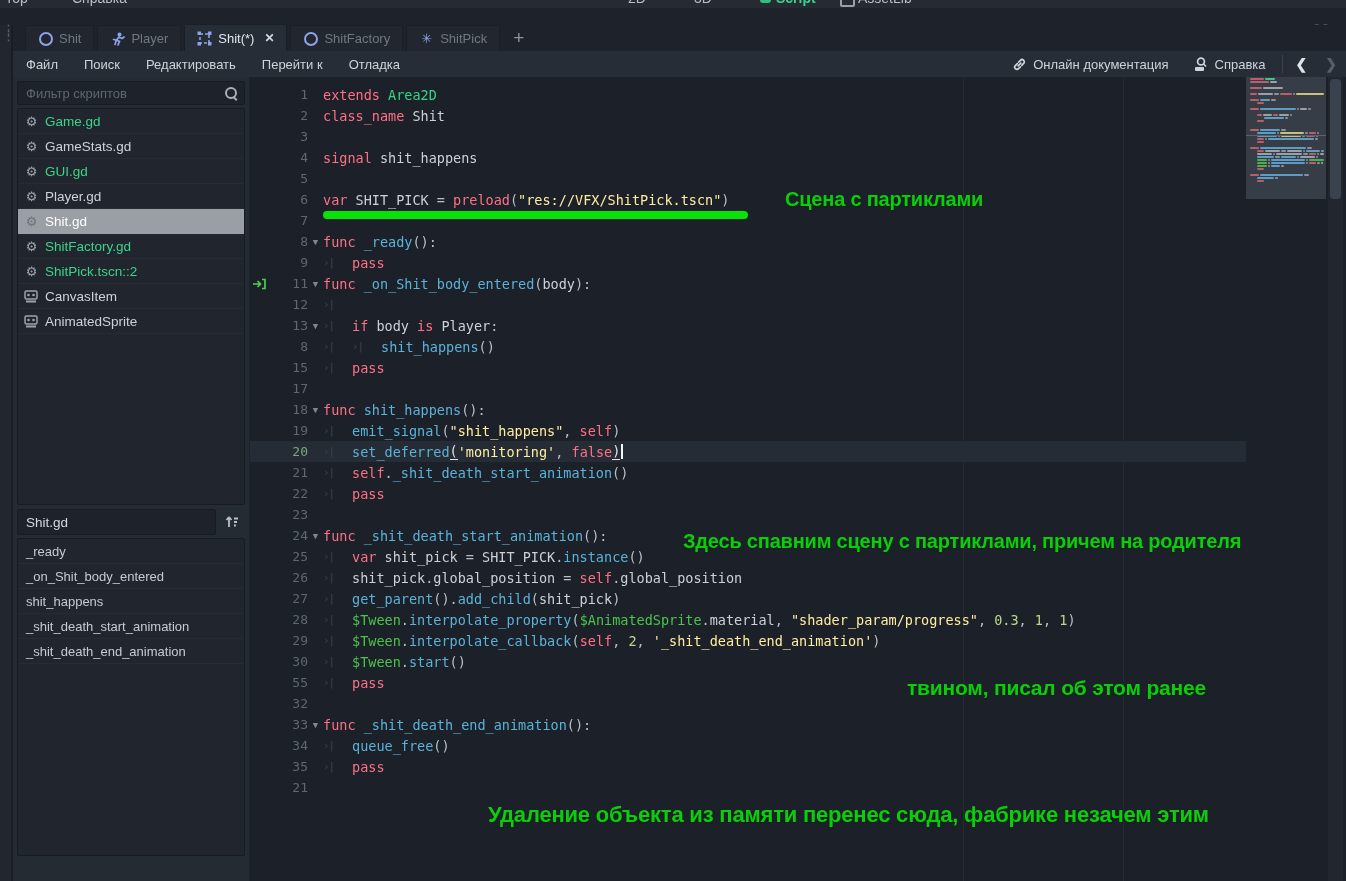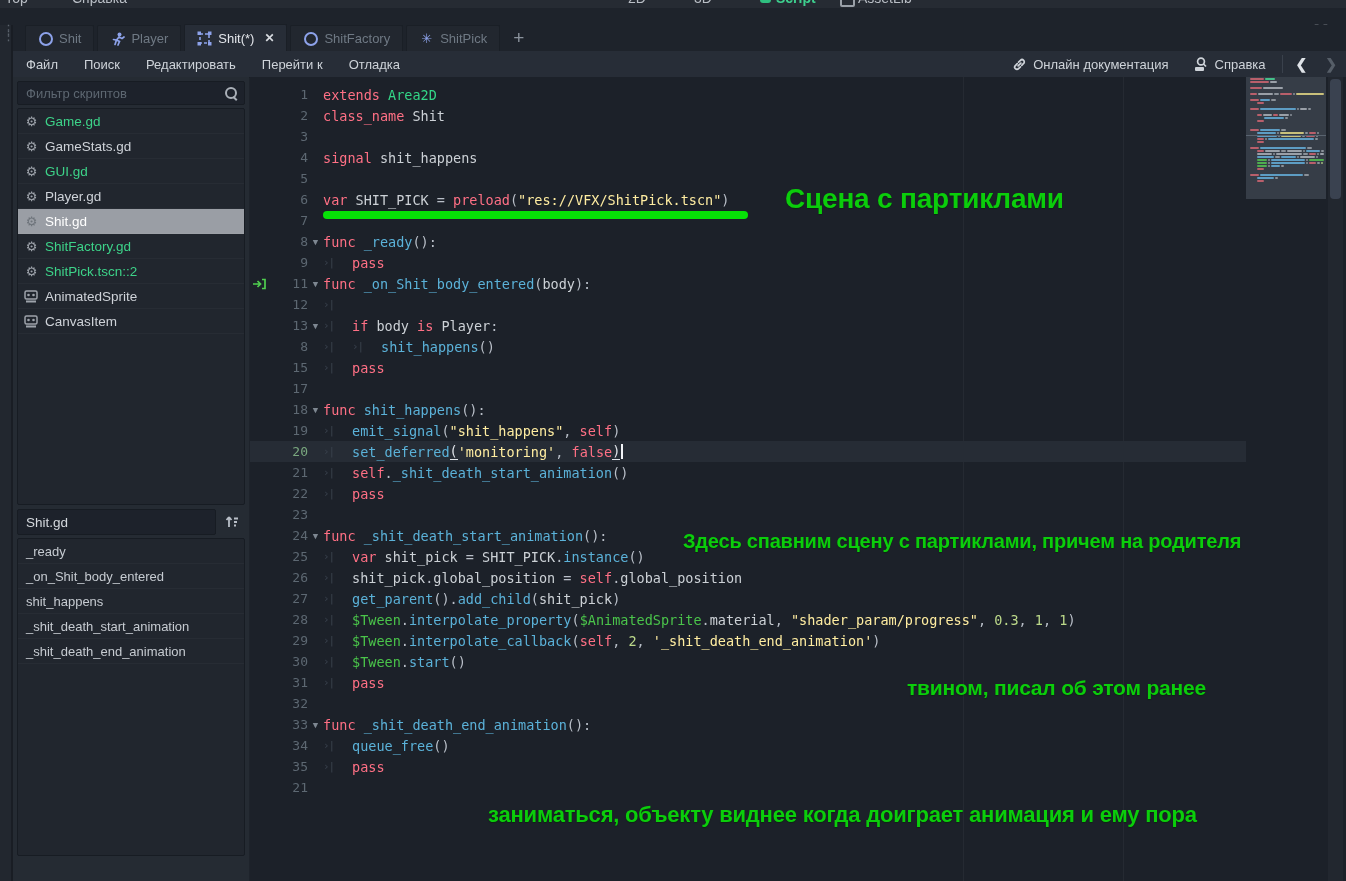--- a/index.html
+++ b/index.html
@@ -244,32 +244,32 @@
         </div>
         <div class="lrow">
           <span class="ticon gear" style="width: 15px;">
             <svg width="14" height="13" viewBox="0 0 14 13">
               <rect x="1" y="1" width="12" height="8" rx="1.5" fill="none" stroke="#9ea3ab" stroke-width="1.5"></rect>
               <circle cx="4.5" cy="5" r="1.3" fill="#9ea3ab"></circle>
               <circle cx="9.5" cy="5" r="1.3" fill="#9ea3ab"></circle>
               <rect x="2" y="10.5" width="10" height="2" fill="#9ea3ab"></rect>
             </svg>
           </span>
-          <span>AnimatedSprite</span>
+          <span>CanvasItem</span>
         </div>
         <div class="lrow">
           <span class="ticon gear" style="width: 15px;">
             <svg width="14" height="13" viewBox="0 0 14 13">
               <rect x="1" y="1" width="12" height="8" rx="1.5" fill="none" stroke="#9ea3ab" stroke-width="1.5"></rect>
               <circle cx="4.5" cy="5" r="1.3" fill="#9ea3ab"></circle>
               <circle cx="9.5" cy="5" r="1.3" fill="#9ea3ab"></circle>
               <rect x="2" y="10.5" width="10" height="2" fill="#9ea3ab"></rect>
             </svg>
           </span>
-          <span>CanvasItem</span>
+          <span>AnimatedSprite</span>
         </div>
       </div>
     <div class="curscript">
       <div class="field">Shit.gd</div>
       <div class="sortbtn">
         <svg width="16" height="16" viewBox="0 0 16 16">
           <g stroke="#b9bfc8" stroke-width="1.8" fill="none">
             <path d="M5 13 V3 M5 3 L2.5 6 M5 3 L7.5 6"></path>
             <path d="M10 4.5 h4 M10 8 h3 M10 11.5 h2"></path>
           </g>
@@ -313,21 +313,21 @@
         <div class="line"><span class="g-conn"></span><span class="g-num">21</span><span class="g-fold"></span><span class="code"><span class="tabmark"></span><span class="tok-kw">self</span><span class="tok-p">.</span><span class="tok-fn">_shit_death_start_animation</span><span class="tok-p">()</span></span></div>
         <div class="line"><span class="g-conn"></span><span class="g-num">22</span><span class="g-fold"></span><span class="code"><span class="tabmark"></span><span class="tok-kw">pass</span></span></div>
         <div class="line"><span class="g-conn"></span><span class="g-num">23</span><span class="g-fold"></span><span class="code"></span></div>
         <div class="line"><span class="g-conn"></span><span class="g-num">24</span><span class="g-fold">▼</span><span class="code"><span class="tok-kw">func </span><span class="tok-fn">_shit_death_start_animation</span><span class="tok-p">():</span></span></div>
         <div class="line"><span class="g-conn"></span><span class="g-num">25</span><span class="g-fold"></span><span class="code"><span class="tabmark"></span><span class="tok-kw">var </span><span class="tok-txt">shit_pick</span><span class="tok-p"> = </span><span class="tok-txt">SHIT_PICK</span><span class="tok-p">.</span><span class="tok-fn">instance</span><span class="tok-p">()</span></span></div>
         <div class="line"><span class="g-conn"></span><span class="g-num">26</span><span class="g-fold"></span><span class="code"><span class="tabmark"></span><span class="tok-txt">shit_pick</span><span class="tok-p">.</span><span class="tok-txt">global_position</span><span class="tok-p"> = </span><span class="tok-kw">self</span><span class="tok-p">.</span><span class="tok-txt">global_position</span></span></div>
         <div class="line"><span class="g-conn"></span><span class="g-num">27</span><span class="g-fold"></span><span class="code"><span class="tabmark"></span><span class="tok-fn">get_parent</span><span class="tok-p">().</span><span class="tok-fn">add_child</span><span class="tok-p">(</span><span class="tok-txt">shit_pick</span><span class="tok-p">)</span></span></div>
         <div class="line"><span class="g-conn"></span><span class="g-num">28</span><span class="g-fold"></span><span class="code"><span class="tabmark"></span><span class="tok-node">$Tween</span><span class="tok-p">.</span><span class="tok-fn">interpolate_property</span><span class="tok-p">(</span><span class="tok-node">$AnimatedSprite</span><span class="tok-p">.</span><span class="tok-txt">material</span><span class="tok-p">, </span><span class="tok-str">"shader_param/progress"</span><span class="tok-p">, </span><span class="tok-num">0.3</span><span class="tok-p">, </span><span class="tok-num">1</span><span class="tok-p">, </span><span class="tok-num">1</span><span class="tok-p">)</span></span></div>
         <div class="line"><span class="g-conn"></span><span class="g-num">29</span><span class="g-fold"></span><span class="code"><span class="tabmark"></span><span class="tok-node">$Tween</span><span class="tok-p">.</span><span class="tok-fn">interpolate_callback</span><span class="tok-p">(</span><span class="tok-kw">self</span><span class="tok-p">, </span><span class="tok-num">2</span><span class="tok-p">, </span><span class="tok-str">'_shit_death_end_animation'</span><span class="tok-p">)</span></span></div>
         <div class="line"><span class="g-conn"></span><span class="g-num">30</span><span class="g-fold"></span><span class="code"><span class="tabmark"></span><span class="tok-node">$Tween</span><span class="tok-p">.</span><span class="tok-fn">start</span><span class="tok-p">()</span></span></div>
-        <div class="line"><span class="g-conn"></span><span class="g-num">31</span><span class="g-fold"></span><span class="code"><span class="tabmark"></span><span class="tok-kw">pass</span></span></div>
+        <div class="line"><span class="g-conn"></span><span class="g-num">55</span><span class="g-fold"></span><span class="code"><span class="tabmark"></span><span class="tok-kw">pass</span></span></div>
         <div class="line"><span class="g-conn"></span><span class="g-num">32</span><span class="g-fold"></span><span class="code"></span></div>
         <div class="line"><span class="g-conn"></span><span class="g-num">33</span><span class="g-fold">▼</span><span class="code"><span class="tok-kw">func </span><span class="tok-fn">_shit_death_end_animation</span><span class="tok-p">():</span></span></div>
         <div class="line"><span class="g-conn"></span><span class="g-num">34</span><span class="g-fold"></span><span class="code"><span class="tabmark"></span><span class="tok-fn">queue_free</span><span class="tok-p">()</span></span></div>
         <div class="line"><span class="g-conn"></span><span class="g-num">35</span><span class="g-fold"></span><span class="code"><span class="tabmark"></span><span class="tok-kw">pass</span></span></div>
         <div class="line"><span class="g-conn"></span><span class="g-num">21</span><span class="g-fold"></span><span class="code"></span></div>
       </div>
     <div class="minimap" id="minimap">
         <div class="mm-grab"></div>
         <div class="mm-bar" style="left: 4px; top: 1px; width: 14px; background: rgb(185, 95, 107);"></div>
         <div class="mm-bar" style="left: 19px; top: 1px; width: 10px; background: rgb(68, 192, 138);"></div>
@@ -426,27 +426,27 @@
         <div class="mm-bar" style="left: 11px; top: 103px; width: 7px; background: rgb(185, 95, 107);"></div>
         <div class="mm-cur" style="top: 58px;"></div>
       </div>
     <div class="vscroll">
       <div class="grabber"></div>
     </div>
   </div>
 
   <div class="marker-bar" id="marker-bar" style="left: 323px; top: 211px; width: 425px; height: 8px;"></div>
   <div id="annotations">
-      <div class="ann" style="left: 785px; top: 186px; font-size: 28px; line-height: 26px;">
+      <div class="ann" style="left: 785px; top: 186px; font-size: 20px; line-height: 26px;">
         <div>Сцена с партиклами</div>
       </div>
       <div class="ann" style="left: 683px; top: 527px; font-size: 20px; line-height: 28px;">
         <div>Здесь спавним сцену с партиклами, причем на родителя</div>
       </div>
       <div class="ann" style="left: 907px; top: 671px; font-size: 21px; line-height: 34px;">
         <div>твином, писал об этом ранее</div>
       </div>
       <div class="ann" style="left: 488px; top: 796px; font-size: 22px; line-height: 37px;">
-        <div>заниматься, объекту виднее когда доиграет анимация и ему пора</div>
+        <div>Удаление объекта из памяти перенес сюда, фабрике незачем этим</div>
       </div>
     </div>
 
 </div>
 
 </body></html>

